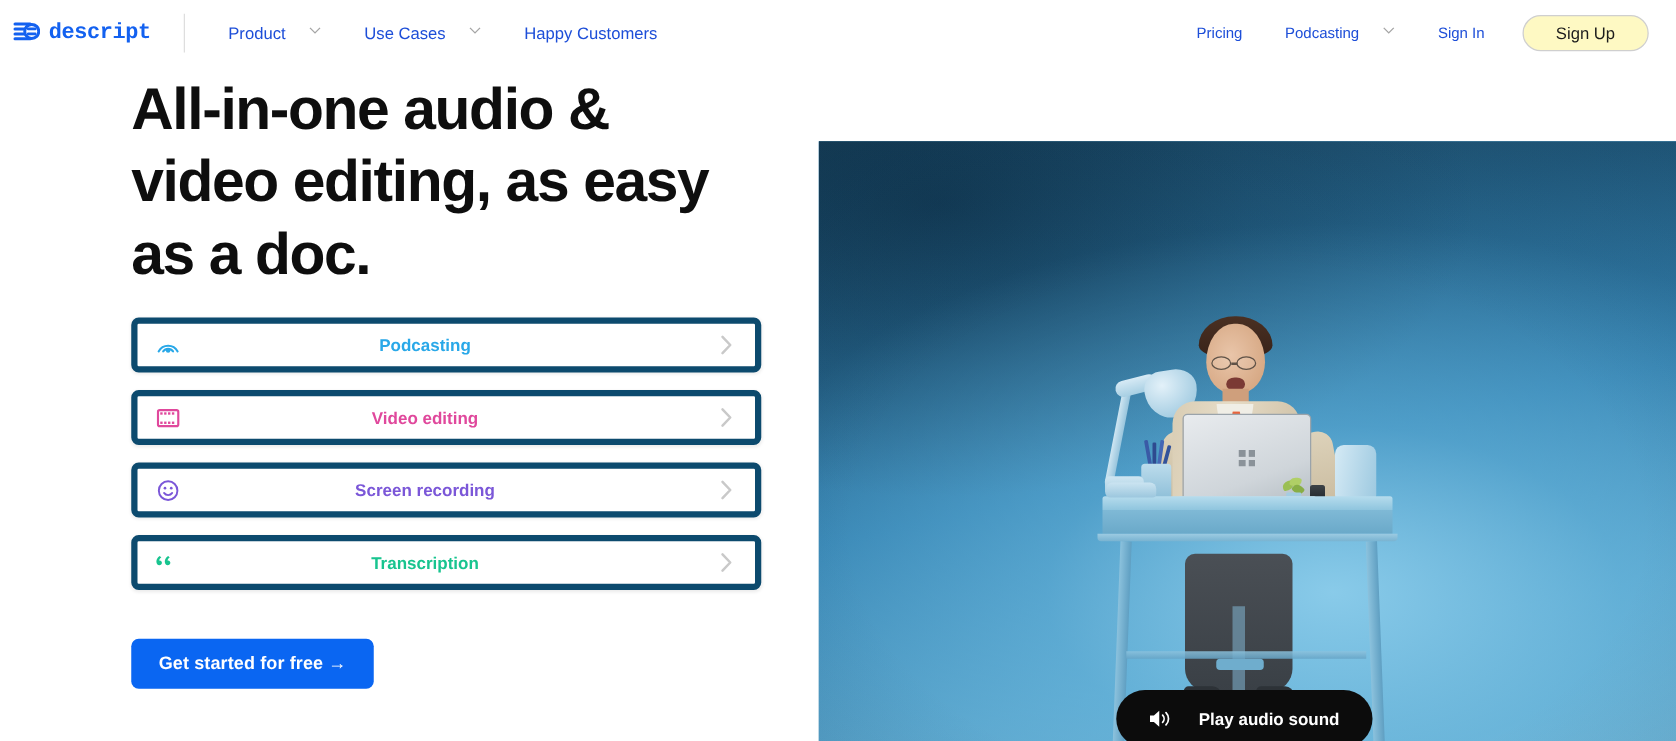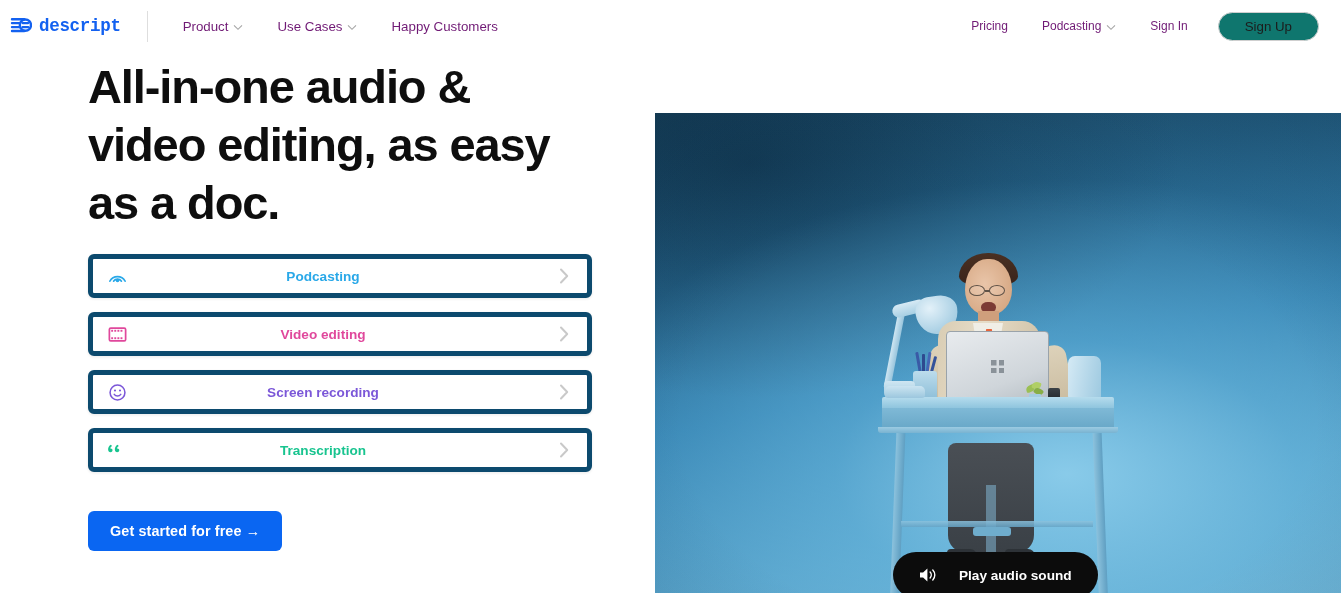--- a/index.html
+++ b/index.html
@@ -44,24 +44,23 @@
     width: 1px;
     height: 31px;
     background: #dedede;
     margin: 0 18px 0 26px;
     flex: none;
   }
 
   .nav-group { display: flex; align-items: center; }
   .nav-link {
     display: flex;
-    align-items: center;
-    gap: 5px;
+    gap: 19px;
     font-size: 13.3px;
-    color: #701a75;
+    color: #1d4ed8;
     padding: 6px 17px;
     cursor: pointer;
     white-space: nowrap;
   }
   .nav-link .chev { display: block; width: 10px; height: 7px; opacity: .62; margin-top: 2px; }
 
   #nav-spacer { flex: 1 1 auto; }
 
   .nav-right { display: flex; align-items: center; }
   .nav-right .nav-link { font-size: 12px; font-weight: normal; }
@@ -70,35 +69,35 @@
     margin-left: 13px;
     border: 1px solid #cfcfcf;
     border-radius: 20px;
     height: 29px;
     padding: 0 26px;
     display: flex;
     align-items: center;
     justify-content: center;
     font-size: 13.3px;
     color: #1c1c1c;
-    background: #0f766e;
+    background: #fef9c3;
     cursor: pointer;
     white-space: nowrap;
   }
 
   
   #hero {
     position: relative;
     width: 1341px;
     height: 541px;
   }
 
   #hero-left {
     position: absolute;
-    left: 88px;
+    left: 105px;
     top: 0;
     width: 520px;
   }
 
   #headline {
     font-size: 47px;
     line-height: 58px;
     font-weight: bold;
     color: #0e0e0e;
     letter-spacing: -1.1px;

